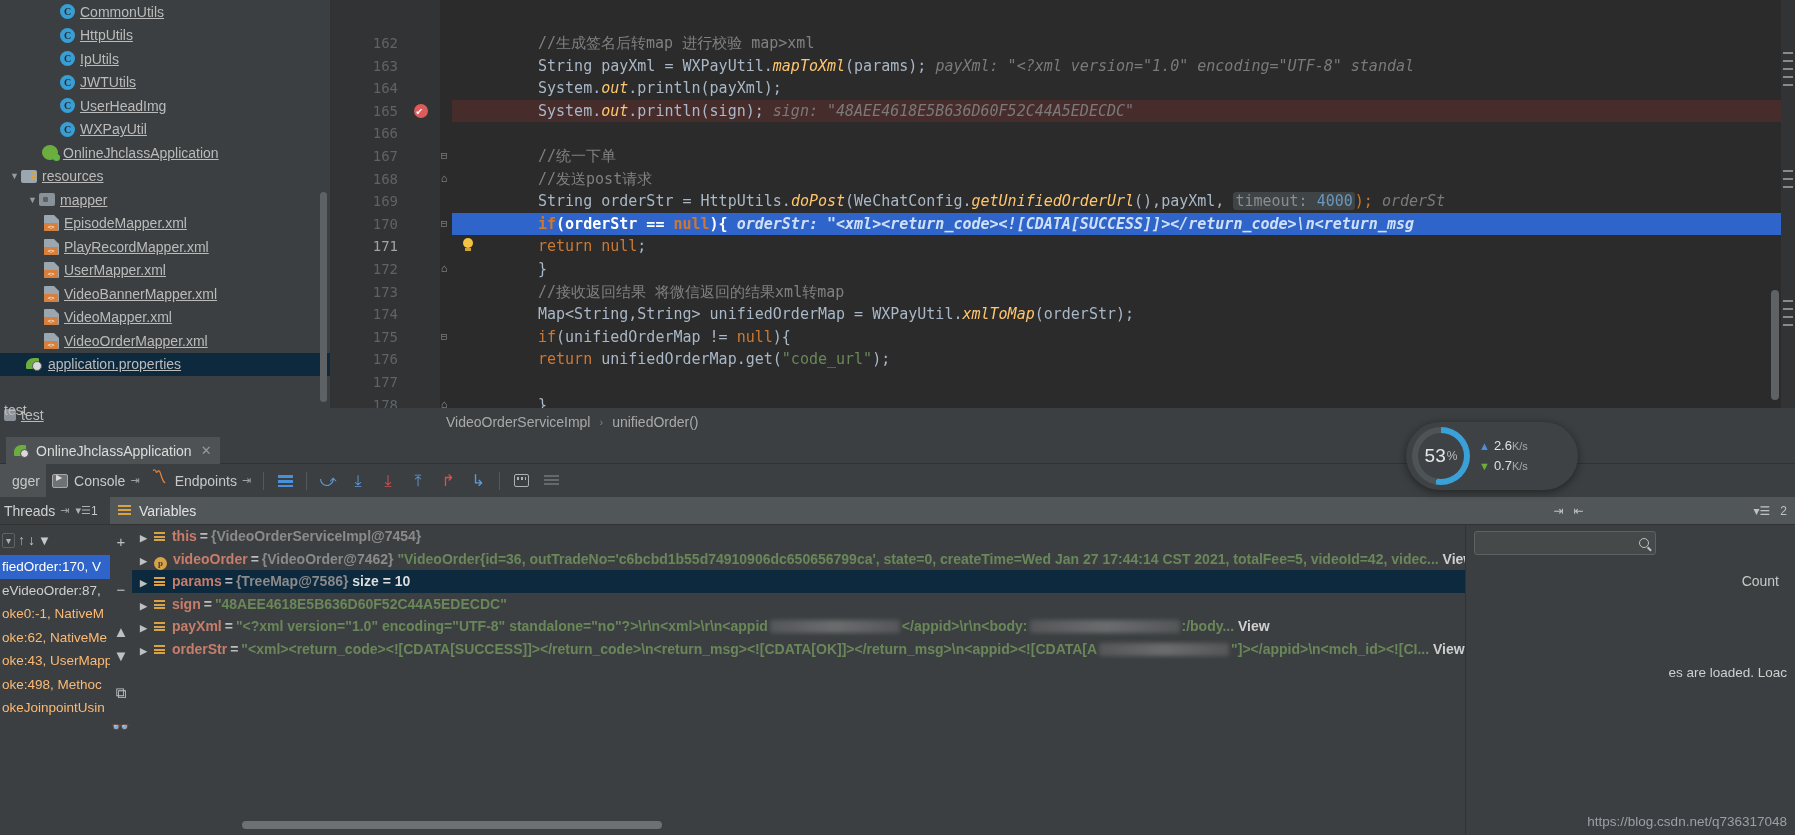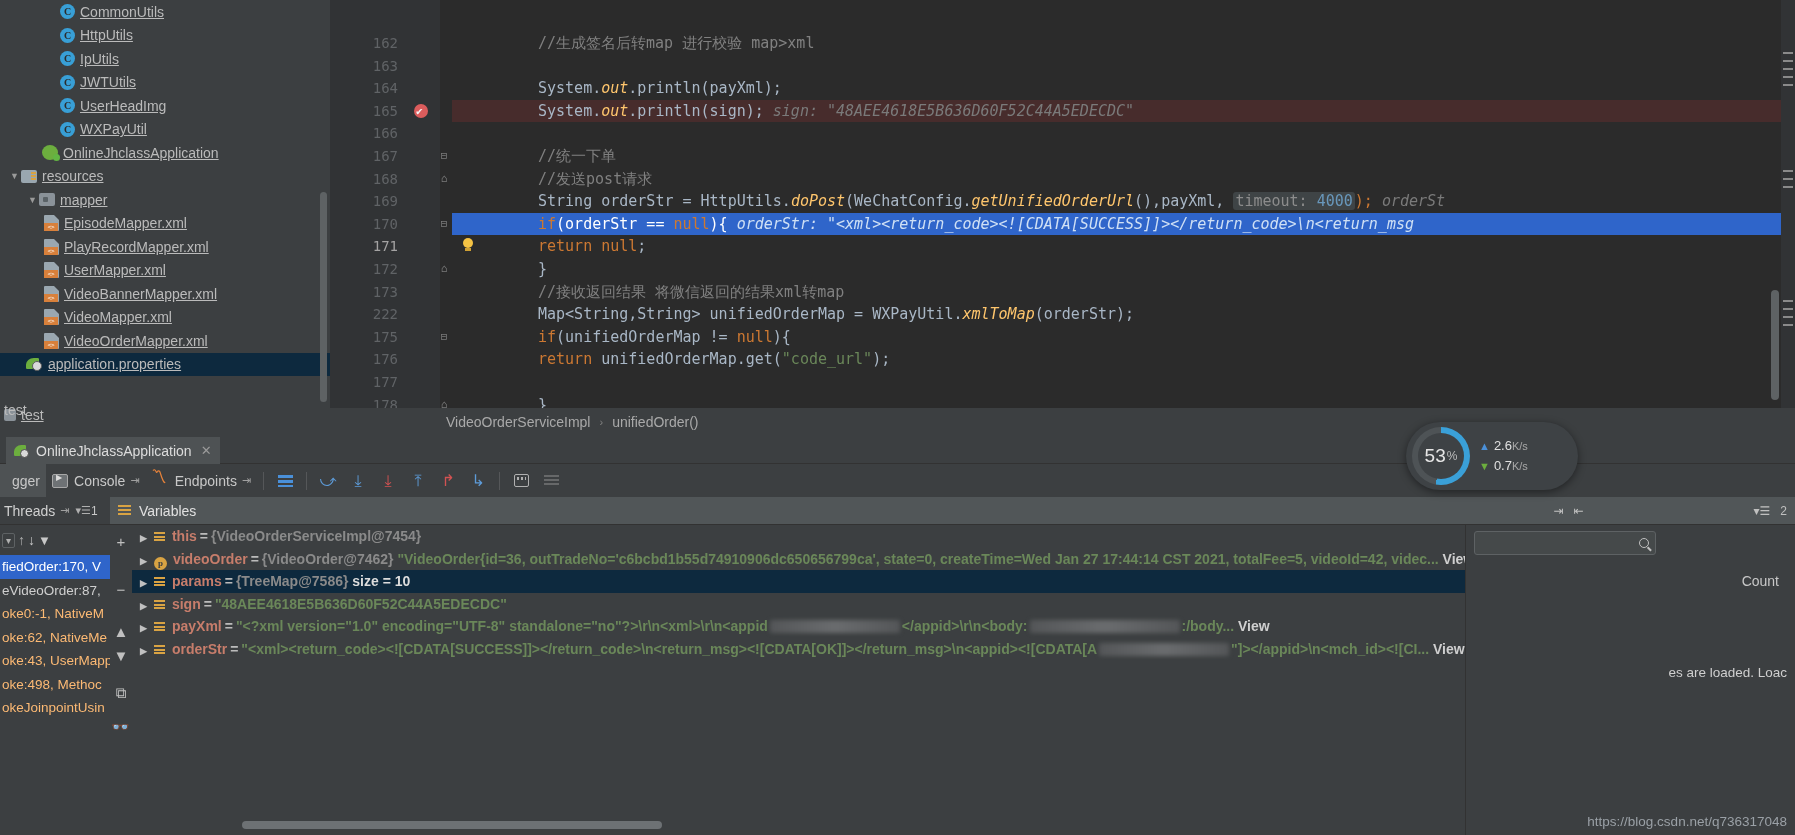--- a/index.html
+++ b/index.html
@@ -129,21 +129,21 @@
   .fold {
     position: absolute; left: 96px; width: 12px; text-align: center;
     color: #7a7a7a; font-size: 11px;
   }
   .ltext { position: absolute; left: 196px; color: #a9b7c6; }
   .line-bg {
     position: absolute; left: 110px; right: 0; top: 0; height: 22.6px;
   }
   .bp-line .line-bg { background: #472c2c; }
   .sel-line .line-bg { background: #2f65ca; }
-  .sel-line .ltext { color: #ffffff; }
+  .sel-line .ltext { color: #ffffff; font-weight: bold; }
 
   
   .bp {
     position: absolute; left: 72px; top: 4px; width: 14px; height: 14px;
     border-radius: 50%; background: #db5c5c;
   }
   .bp::after {
     content: "✔"; position: absolute; left: 2px; top: -3px;
     color: #f5f5f5; font-size: 11px;
   }
@@ -539,20 +539,21 @@
     <div class="gutter"></div>
     <div class="code-area" id="code-area">
         <div class="line">
           <div class="line-bg"></div>
           <span class="lnum">162</span>
           <span class="ltext">        <span class="c">//生成签名后转map 进行校验 map&gt;xml</span></span>
         </div>
         <div class="line">
           <div class="line-bg"></div>
           <span class="lnum">163</span>
+          <span class="ltext">        String payXml = WXPayUtil.<span class="mi">mapToXml</span>(params);  <span class="hint">payXml: "&lt;?xml version="1.0" encoding="UTF-8" standal</span></span>
         </div>
         <div class="line">
           <div class="line-bg"></div>
           <span class="lnum">164</span>
           <span class="ltext">        System.<span class="mi">out</span>.println(payXml);</span>
         </div>
         <div class="line bp-line">
           <div class="line-bg"></div>
           <span class="lnum">165</span>
           <span class="bp"></span>
@@ -598,21 +599,21 @@
           <span class="fold">⌂</span>
           <span class="ltext">        }</span>
         </div>
         <div class="line">
           <div class="line-bg"></div>
           <span class="lnum">173</span>
           <span class="ltext">        <span class="c">//接收返回结果 将微信返回的结果xml转map</span></span>
         </div>
         <div class="line">
           <div class="line-bg"></div>
-          <span class="lnum">222</span>
+          <span class="lnum">174</span>
           <span class="ltext">        Map&lt;String,String&gt; unifiedOrderMap = WXPayUtil.<span class="mi">xmlToMap</span>(orderStr);</span>
         </div>
         <div class="line">
           <div class="line-bg"></div>
           <span class="lnum">175</span>
           <span class="fold">⊟</span>
           <span class="ltext">        <span class="k">if</span>(unifiedOrderMap != <span class="k">null</span>){</span>
         </div>
         <div class="line">
           <div class="line-bg"></div>

